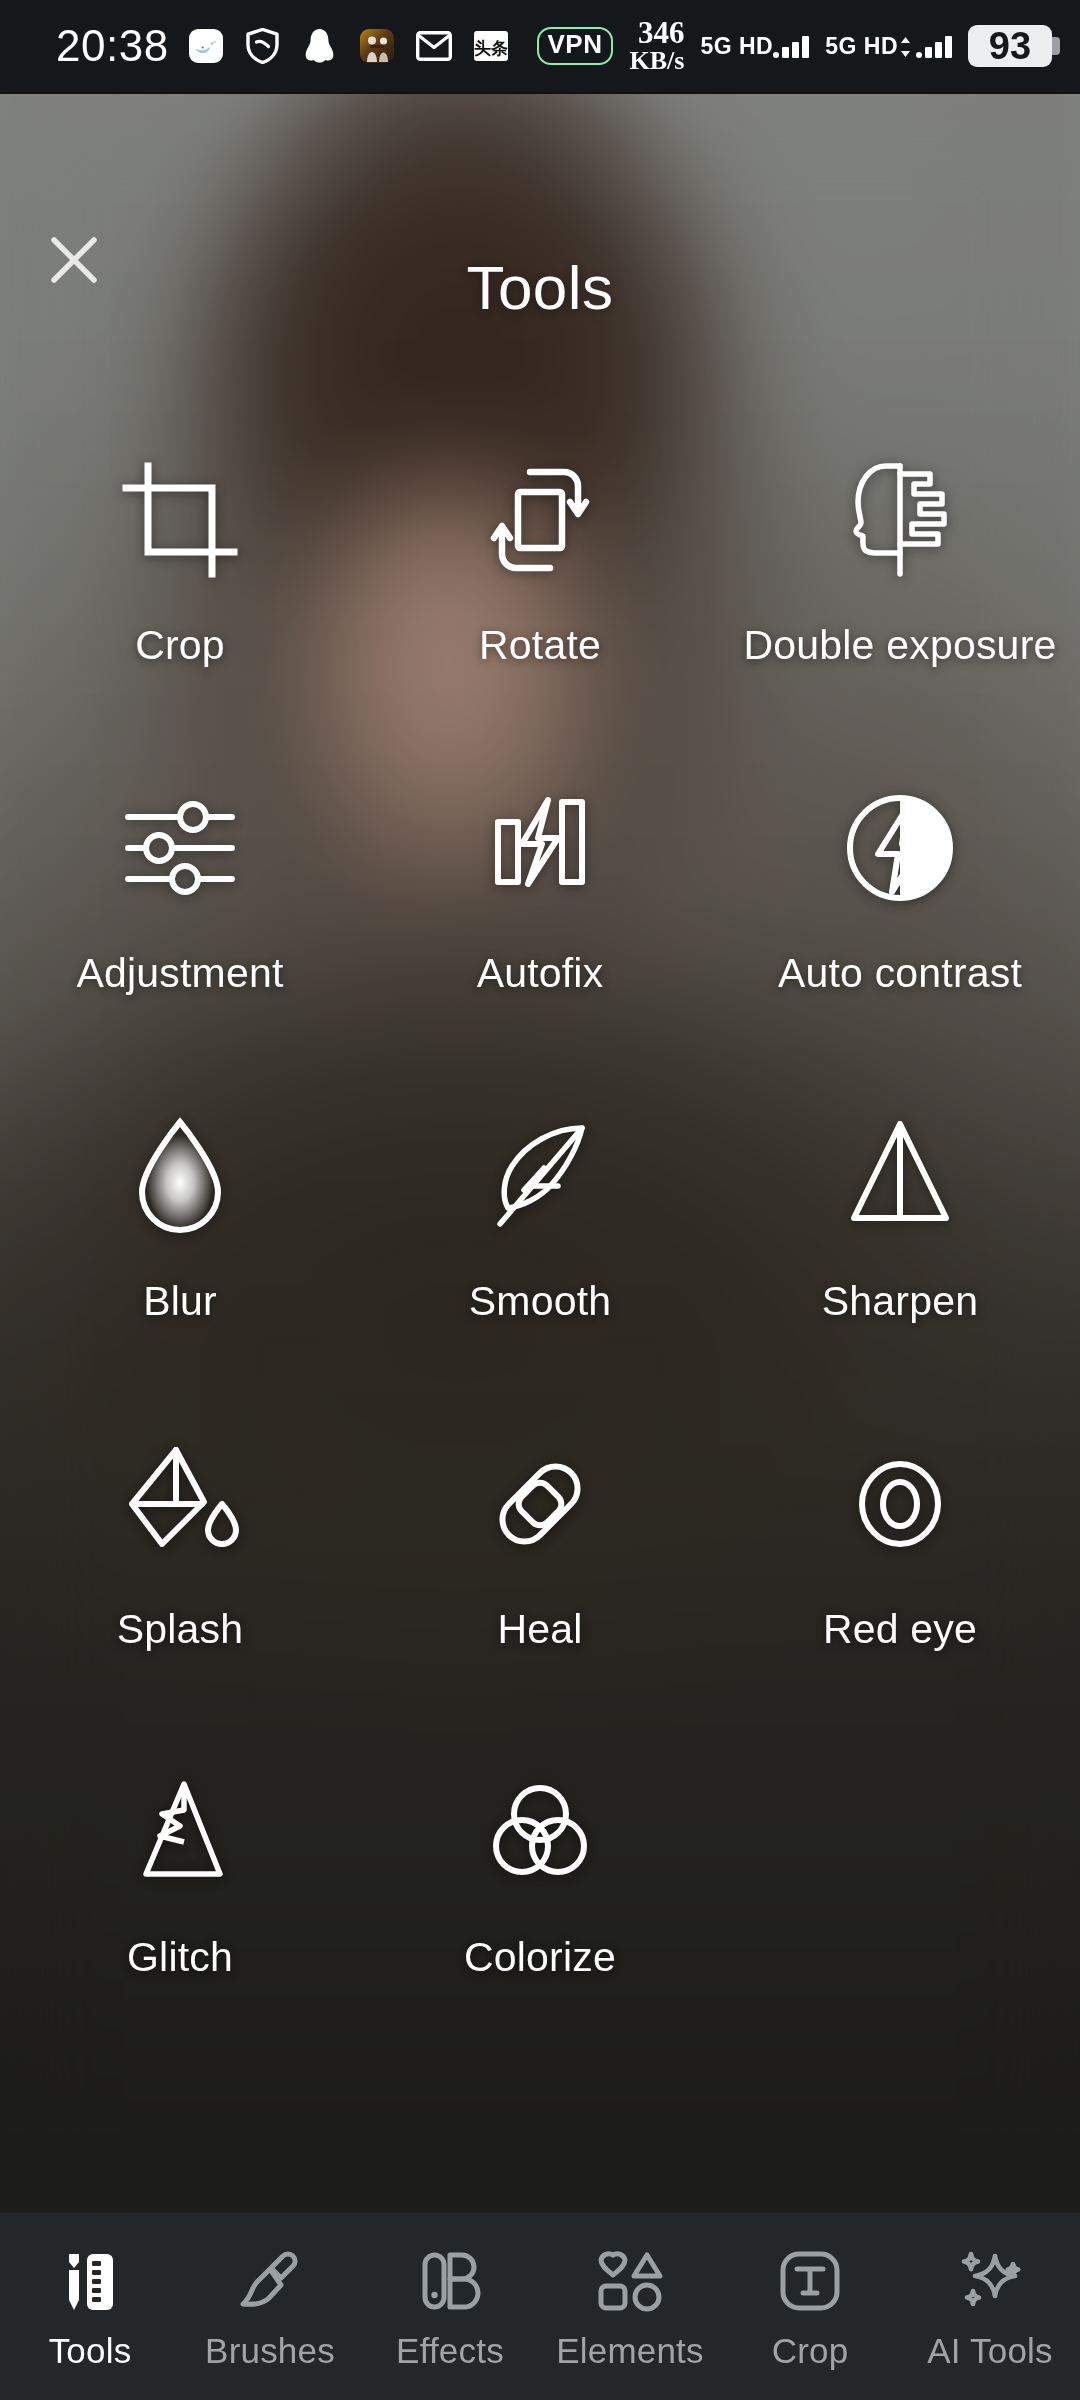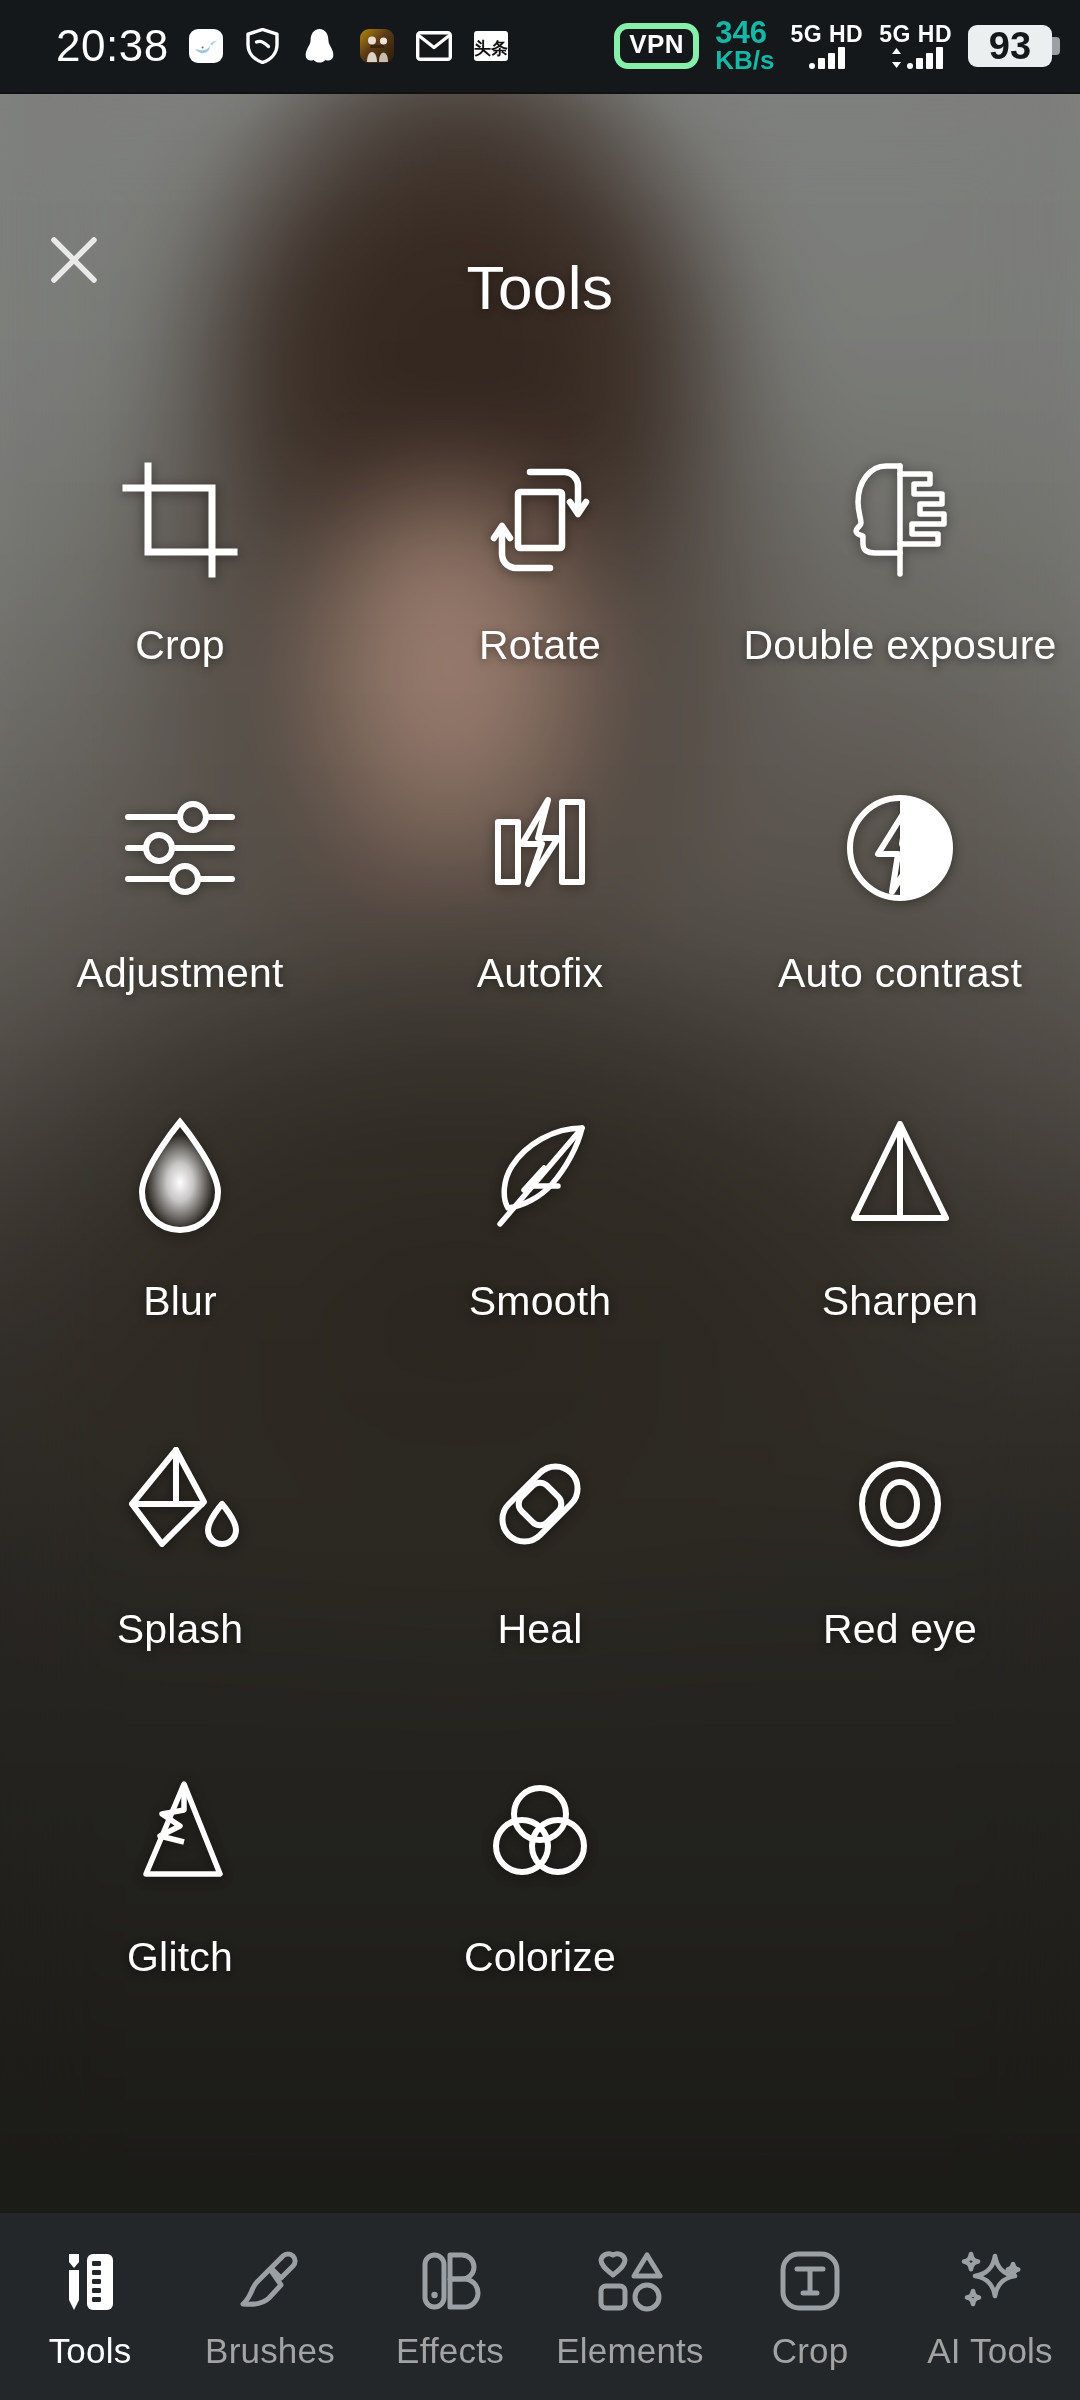--- a/index.html
+++ b/index.html
@@ -18,28 +18,28 @@
     padding:0 28px 0 56px; z-index:40;
   }
   .sb-left{ display:flex; align-items:center; gap:17px; flex:0 0 auto;}
   .sb-time{ color:#fff; font-size:44px; font-weight:400; letter-spacing:.5px;
             font-family:"Liberation Sans", sans-serif; line-height:1;}
   .sb-ico{ width:40px; height:40px; display:flex; align-items:center; justify-content:center;}
   .sb-spacer{ flex:1 1 auto; }
   .sb-right{ display:flex; align-items:center; gap:16px; flex:0 0 auto;}
 
   .vpn-badge{
-    border:6px solid #86efac; border-radius:14px; color:#fff;
+    border:2px solid #86efac; border-radius:14px; color:#fff;
     font-size:26px; font-weight:700; padding:2px 9px 4px; line-height:1.05;
     letter-spacing:.5px;
   }
-  .netspeed{ color:#14b8a6; text-align:left; line-height:.98;}
+  .netspeed{ color:#ffffff; text-align:right; line-height:.98;font-family:Liberation Serif, serif;}
   .netspeed .n1{ font-size:31px; font-weight:700; display:block;}
   .netspeed .n2{ font-size:26px; font-weight:700; display:block;}
-  .sig-group{ display:flex; flex-direction:column; align-items:center; gap:0;}
+  .sig-group{ display:flex; flex-direction:row; align-items:center; gap:0;}
   .sig-label{ color:#fff; font-size:23px; font-weight:700; letter-spacing:.5px; line-height:1;}
   .sig-row{ display:flex; align-items:flex-end; gap:3px; height:23px;}
   .bars{ display:flex; align-items:flex-end; gap:3px; height:22px;}
   .bars i{ display:block; width:7px; background:#fff; border-radius:1px;}
   .bars i:nth-child(1){height:6px;border-radius:50%;width:6px;}
   .bars i:nth-child(2){height:11px;}
   .bars i:nth-child(3){height:16px;}
   .bars i:nth-child(4){height:22px;}
   .battery{
     position:relative; width:84px; height:42px; background:#eceff0;

